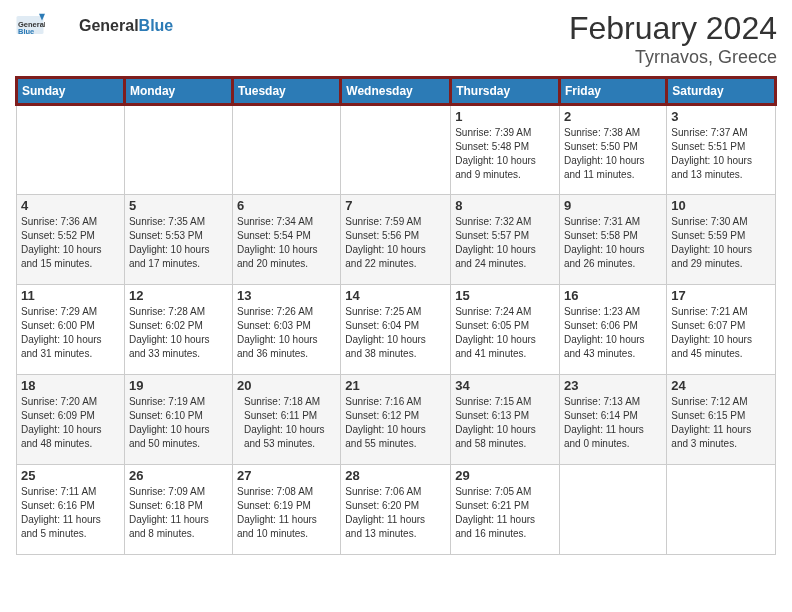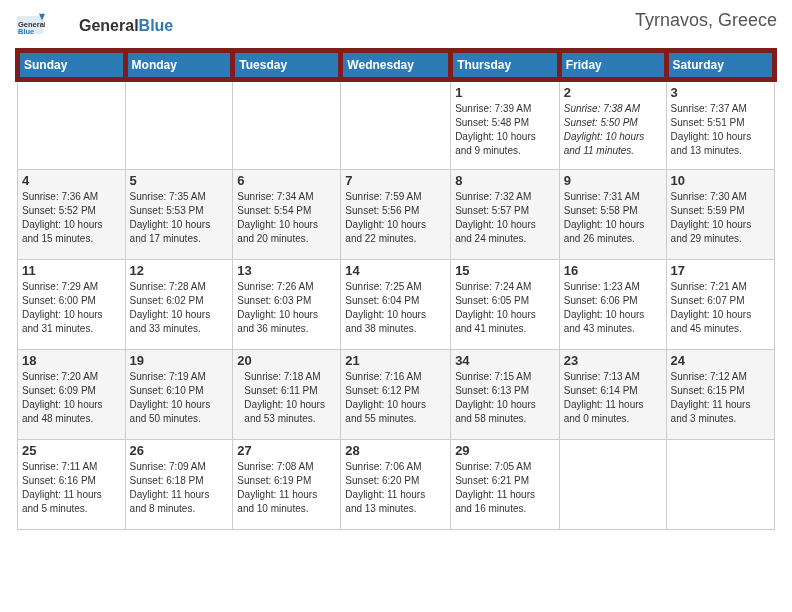--- a/index.html
+++ b/index.html
@@ -39,21 +39,21 @@
       border-collapse: collapse;
       font-size: 11px;
     }
     thead th {
       background-color: #2c7bb6;
       color: #fff;
       padding: 5px 4px;
       text-align: left;
       font-size: 12px;
       font-weight: bold;
-      border: 5px solid #7f1d1d;
+      border: 3px solid #7f1d1d;
     }
     tbody td {
       border: 1px solid #ccc;
       vertical-align: top;
       padding: 3px 4px;
       width: 113px;
       min-height: 80px;
       height: 90px;
     }
     .day-number {
@@ -83,20 +83,21 @@
       <text x="4" y="32" font-size="10" font-weight="bold" fill="#2c7bb6" font-family="Arial">Blue</text>
       <polygon points="32,5 40,5 36,14" fill="#2c7bb6"></polygon>
     </svg>
     <div>
       <div>
         <span class="logo-text-general">General</span><span class="logo-text-blue">Blue</span>
       </div>
     </div>
   </div>
   <div class="title-section">
+    <div class="month-title">February 2024</div>
     <div class="location">Tyrnavos, Greece</div>
   </div>
 </div>
 
 <table>
   <thead>
     <tr>
     <th>Sunday</th>
         <th>Monday</th>
         <th>Tuesday</th>
@@ -114,21 +115,21 @@
         <td class="empty"></td>
         <td>
           <span class="day-number">1</span>
           <div class="day-info" style="white-space: pre-line;">Sunrise: 7:39 AM
 Sunset: 5:48 PM
 Daylight: 10 hours
 and 9 minutes.</div>
         </td>
         <td>
           <span class="day-number">2</span>
-          <div class="day-info" style="white-space: pre-line; font-style: italic;">Sunrise: 7:38 AM
+          <div class="day-info" style="white-space: pre-line;">Sunrise: 7:38 AM
 Sunset: 5:50 PM
 Daylight: 10 hours
 and 11 minutes.</div>
         </td>
         <td>
           <span class="day-number">3</span>
           <div class="day-info" style="white-space: pre-line;">Sunrise: 7:37 AM
 Sunset: 5:51 PM
 Daylight: 10 hours
 and 13 minutes.</div>

